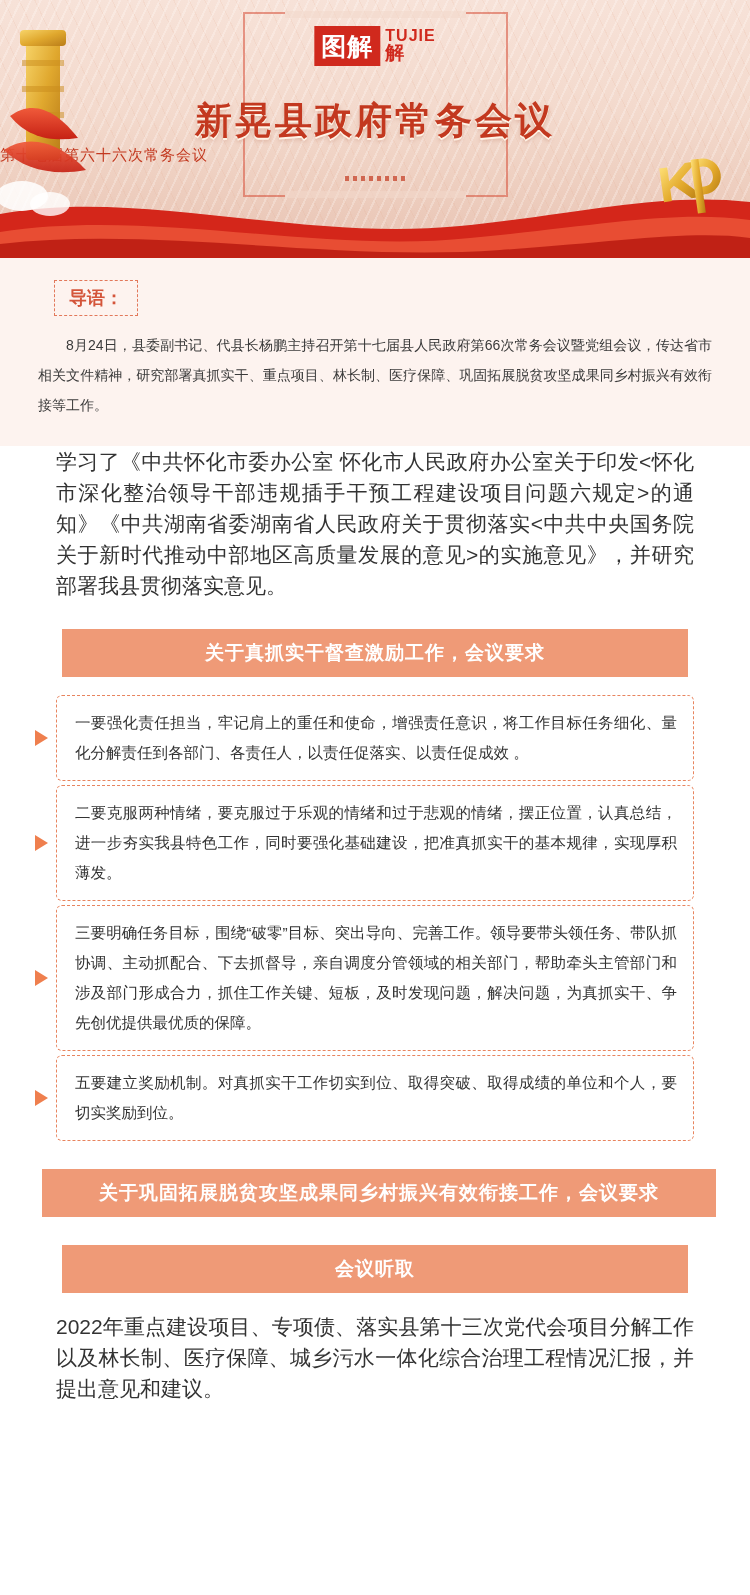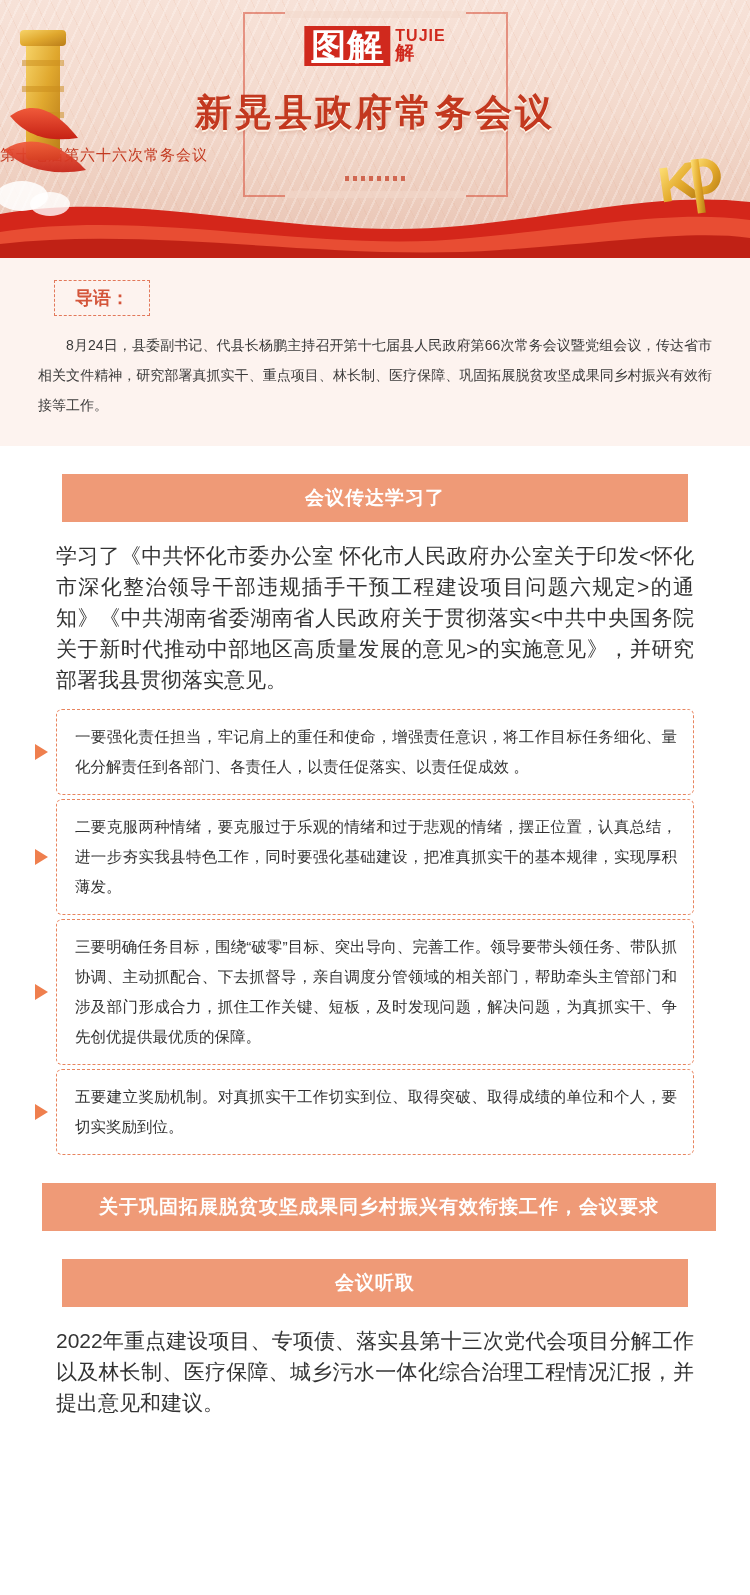--- a/index.html
+++ b/index.html
@@ -52,42 +52,41 @@
   .tujie {
     position: absolute;
     left: 50%; top: 26px;
     transform: translateX(-50%);
     display: flex; align-items: stretch;
     z-index: 4;
   }
   .tujie .tj-box {
     background: #d0291d;
     color: #fff;
-    font-size: 35px;
+    font-size: 25px;
     font-weight: bold;
     line-height: 34px;
     padding: 3px 7px;
     letter-spacing: 1px;
-    text-decoration: underline;
   }
   .tujie .tj-right {
     display: flex; flex-direction: column; justify-content: center;
     margin-left: 5px;
   }
   .tujie .tj-en {
     color: #d0291d; font-size: 16px; font-weight: bold; letter-spacing: 1px;
     line-height: 12px;
   }
   .tujie .tj-cn {
     color: #d0291d; font-size: 19px; font-weight: bold; line-height: 21px;
   }
 
   .banner-title {
     position: absolute;
-    left: 0; right: 0; top: 88px;
+    left: 0; right: 0; top: 96px;
     text-align: center;
     font-size: 37px;
     font-weight: bold;
     letter-spacing: 3px;
     color: #c3381f;
     text-shadow: 0 2px 0 #fff3e6, 0 3px 4px rgba(150,50,20,.25);
     z-index: 5;
   }
   .banner-sub {
     position: absolute;
@@ -127,21 +126,21 @@
   .intro {
     background: #fdf3ef;
     padding: 22px 34px 26px 34px;
   }
   .intro-label {
     display: inline-block;
     border: 1px dashed #e2785a;
     color: #d4553a;
     font-size: 18px;
     font-weight: bold;
-    padding: 5px 20px;
+    padding: 5px 14px;
     margin-left: 20px;
     background: #fdf3ef;
   }
   .intro-text {
     margin: 14px 4px 0 4px;
     font-size: 14px;
     line-height: 30px;
     color: #3a3a3a;
     text-indent: 2em;
     text-align: justify;
@@ -275,23 +274,23 @@
     </div>
   </div>
 
   <div class="intro">
     <div class="intro-label">导语：</div>
     <p class="intro-text">8月24日，县委副书记、代县长杨鹏主持召开第十七届县人民政府第66次常务会议暨党组会议，传达省市相关文件精神，研究部署真抓实干、重点项目、林长制、医疗保障、巩固拓展脱贫攻坚成果同乡村振兴有效衔接等工作。</p>
   </div>
 
   <div class="content">
 
-    <div class="section-head">会议传达学习了</div>
     <p class="para">学习了《中共怀化市委办公室  怀化市人民政府办公室关于印发&lt;怀化市深化整治领导干部违规插手干预工程建设项目问题六规定&gt;的通知》《中共湖南省委湖南省人民政府关于贯彻落实&lt;中共中央国务院关于新时代推动中部地区高质量发展的意见&gt;的实施意见》，并研究部署我县贯彻落实意见。</p>
 
+    <div class="section-head">关于真抓实干督查激励工作，会议要求</div>
     <ul class="dash-list">
       <li class="dash-item">
         <span class="arrow"></span>
         <span>一要强化责任担当，牢记肩上的重任和使命，增强责任意识，将工作目标任务细化、量化分解责任到各部门、各责任人，以责任促落实、以责任促成效 。</span>
       </li>
       <li class="dash-item">
         <span class="arrow"></span>
         <span>二要克服两种情绪，要克服过于乐观的情绪和过于悲观的情绪，摆正位置，认真总结，进一步夯实我县特色工作，同时要强化基础建设，把准真抓实干的基本规律，实现厚积薄发。</span>
       </li>
       <li class="dash-item">

